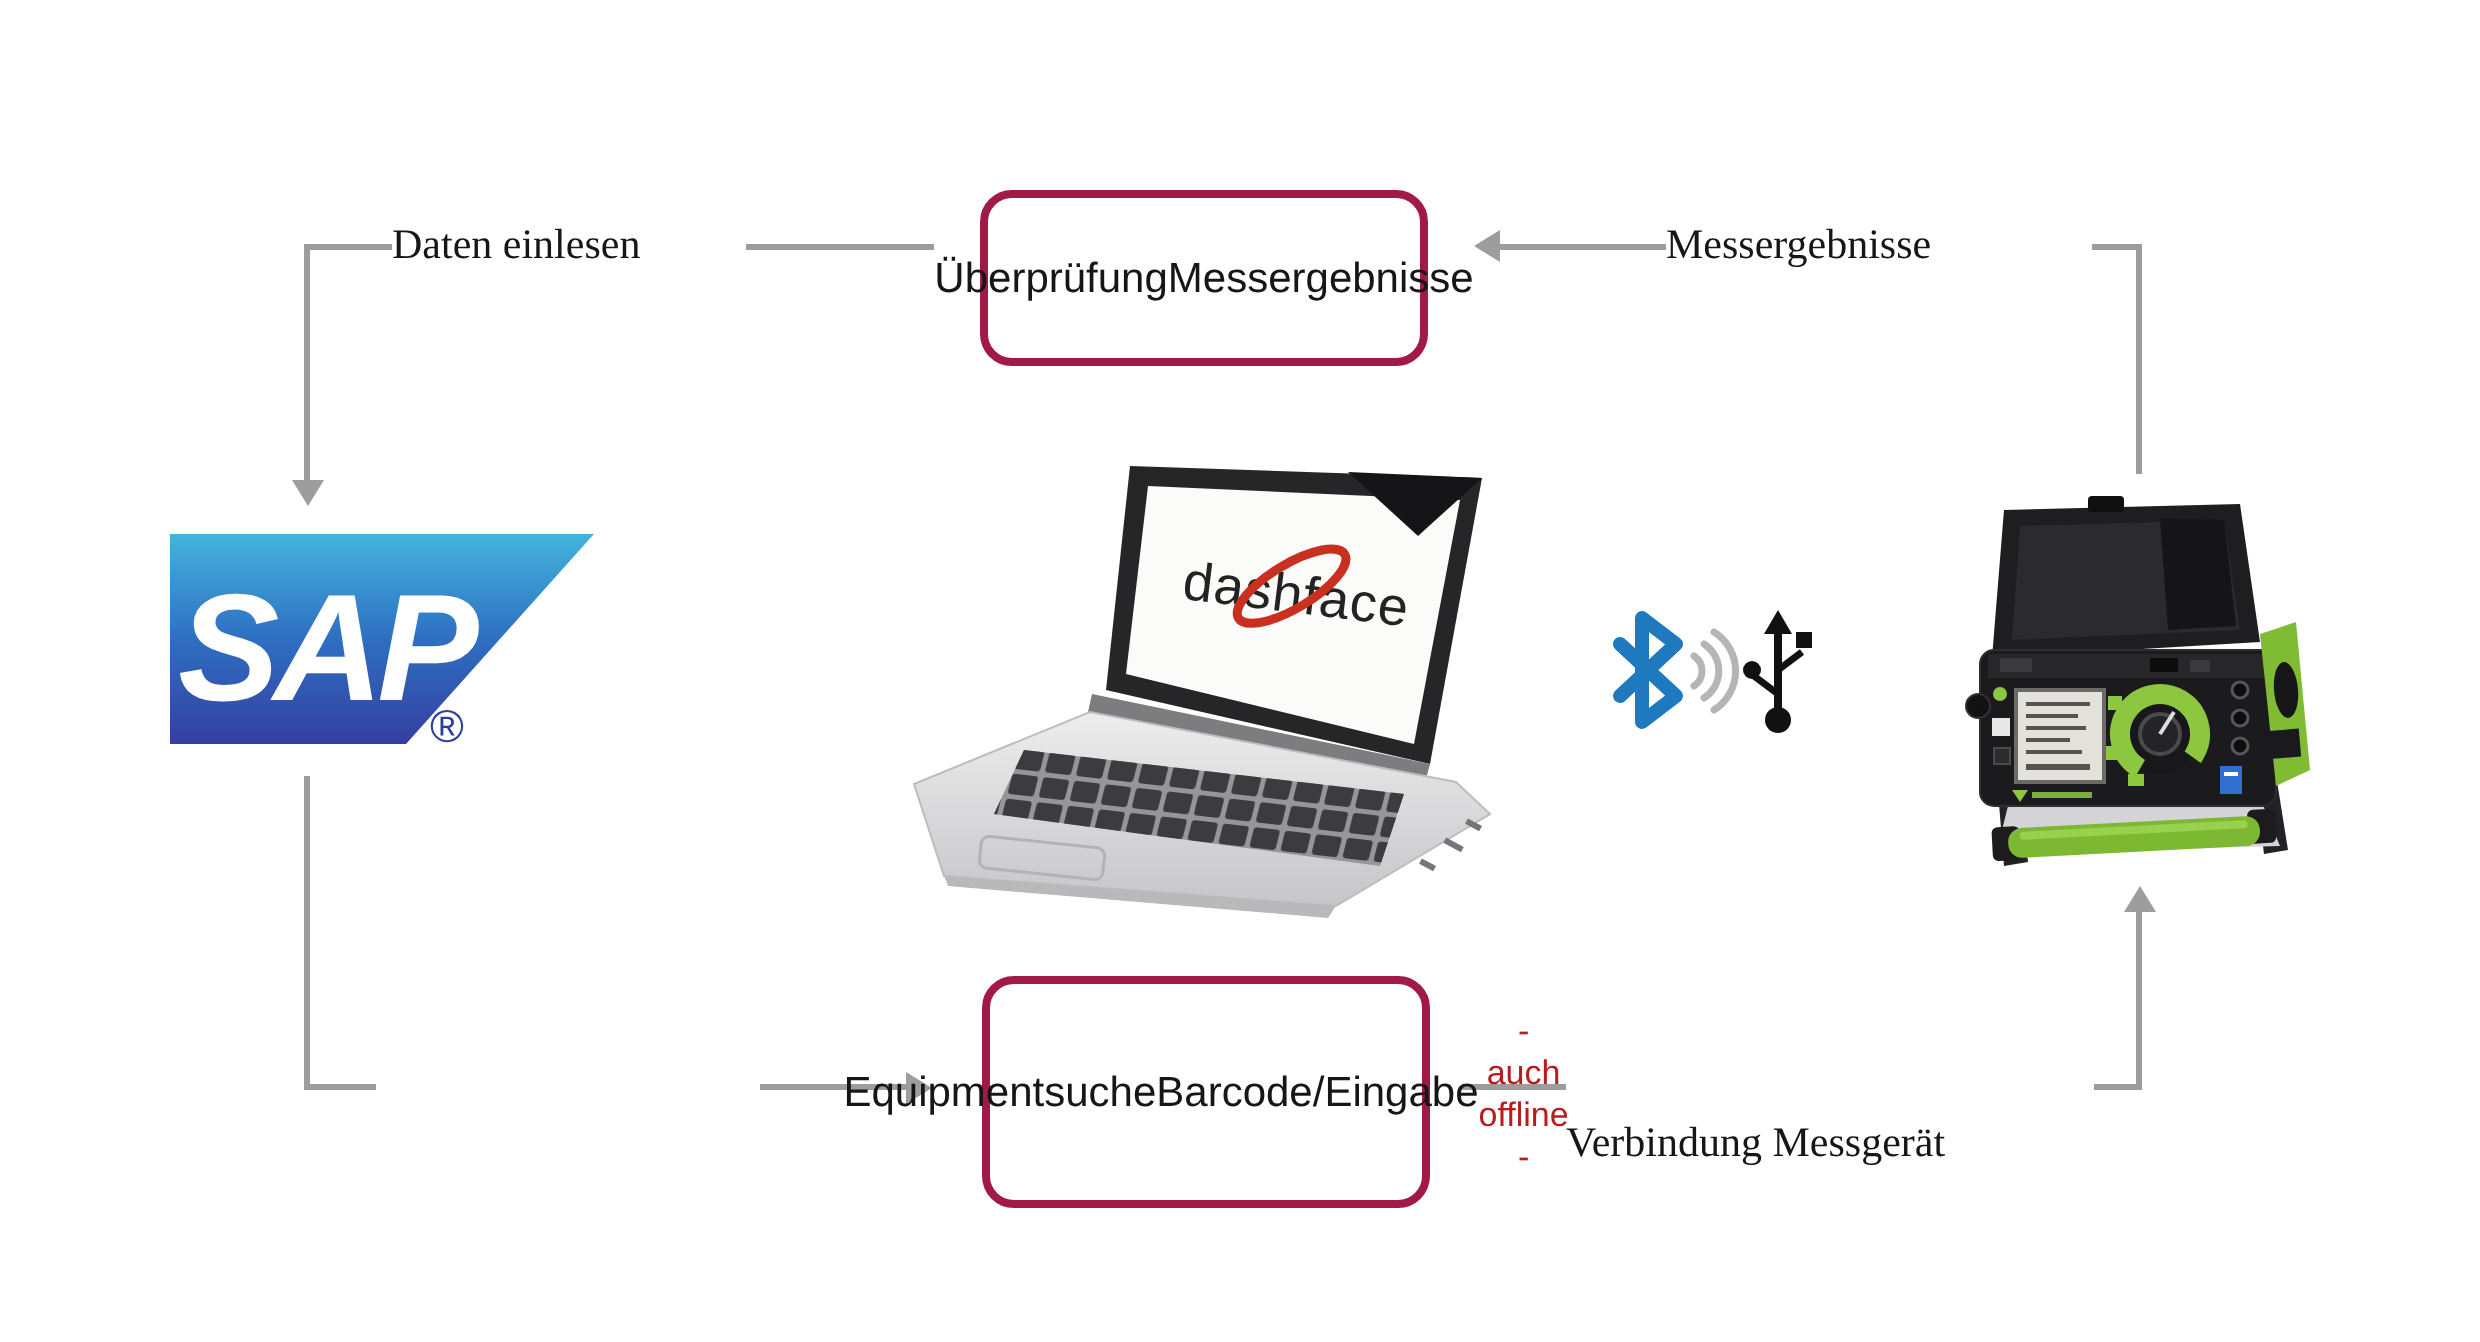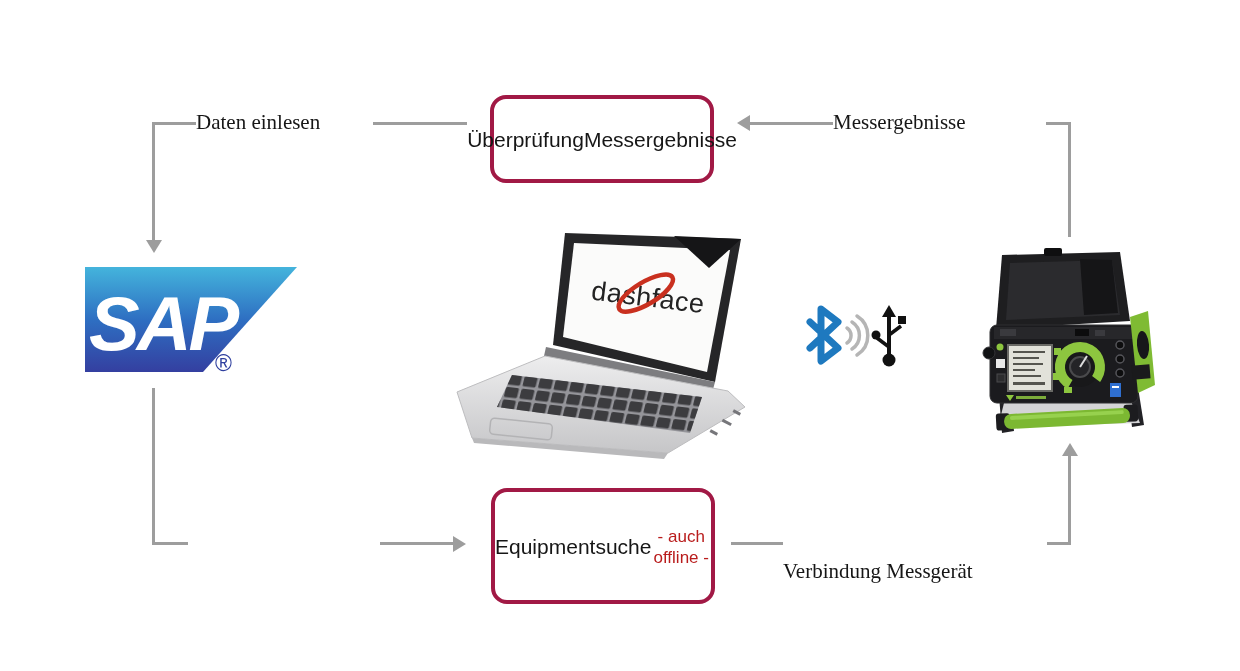--- a/index.html
+++ b/index.html
@@ -71,20 +71,21 @@
   <div class="vline" style="left:1068px;top:455px;height:90px;"></div>
   <div class="ah ah-up" style="left:1062px;top:443px;"></div>
 
   <div class="flowbox" style="left:490px;top:95px;width:224px;height:88px;">
     <div>Überprüfung</div>
     <div>Messergebnisse</div>
   </div>
 
   <div class="flowbox" style="left:491px;top:488px;width:224px;height:116px;">
     <div>Equipmentsuche</div>
+    <div>Barcode/Eingabe</div>
     <div class="note">- auch offline -</div>
   </div>
 
   <svg class="abs" style="left:85px;top:267px;" width="212" height="108" viewBox="0 0 212 108">
     <defs>
       <linearGradient id="sapGrad" x1="0" y1="0" x2="0" y2="1">
         <stop offset="0" stop-color="#44b4dc"></stop>
         <stop offset="0.5" stop-color="#2e6fc2"></stop>
         <stop offset="1" stop-color="#343fa0"></stop>
       </linearGradient>

